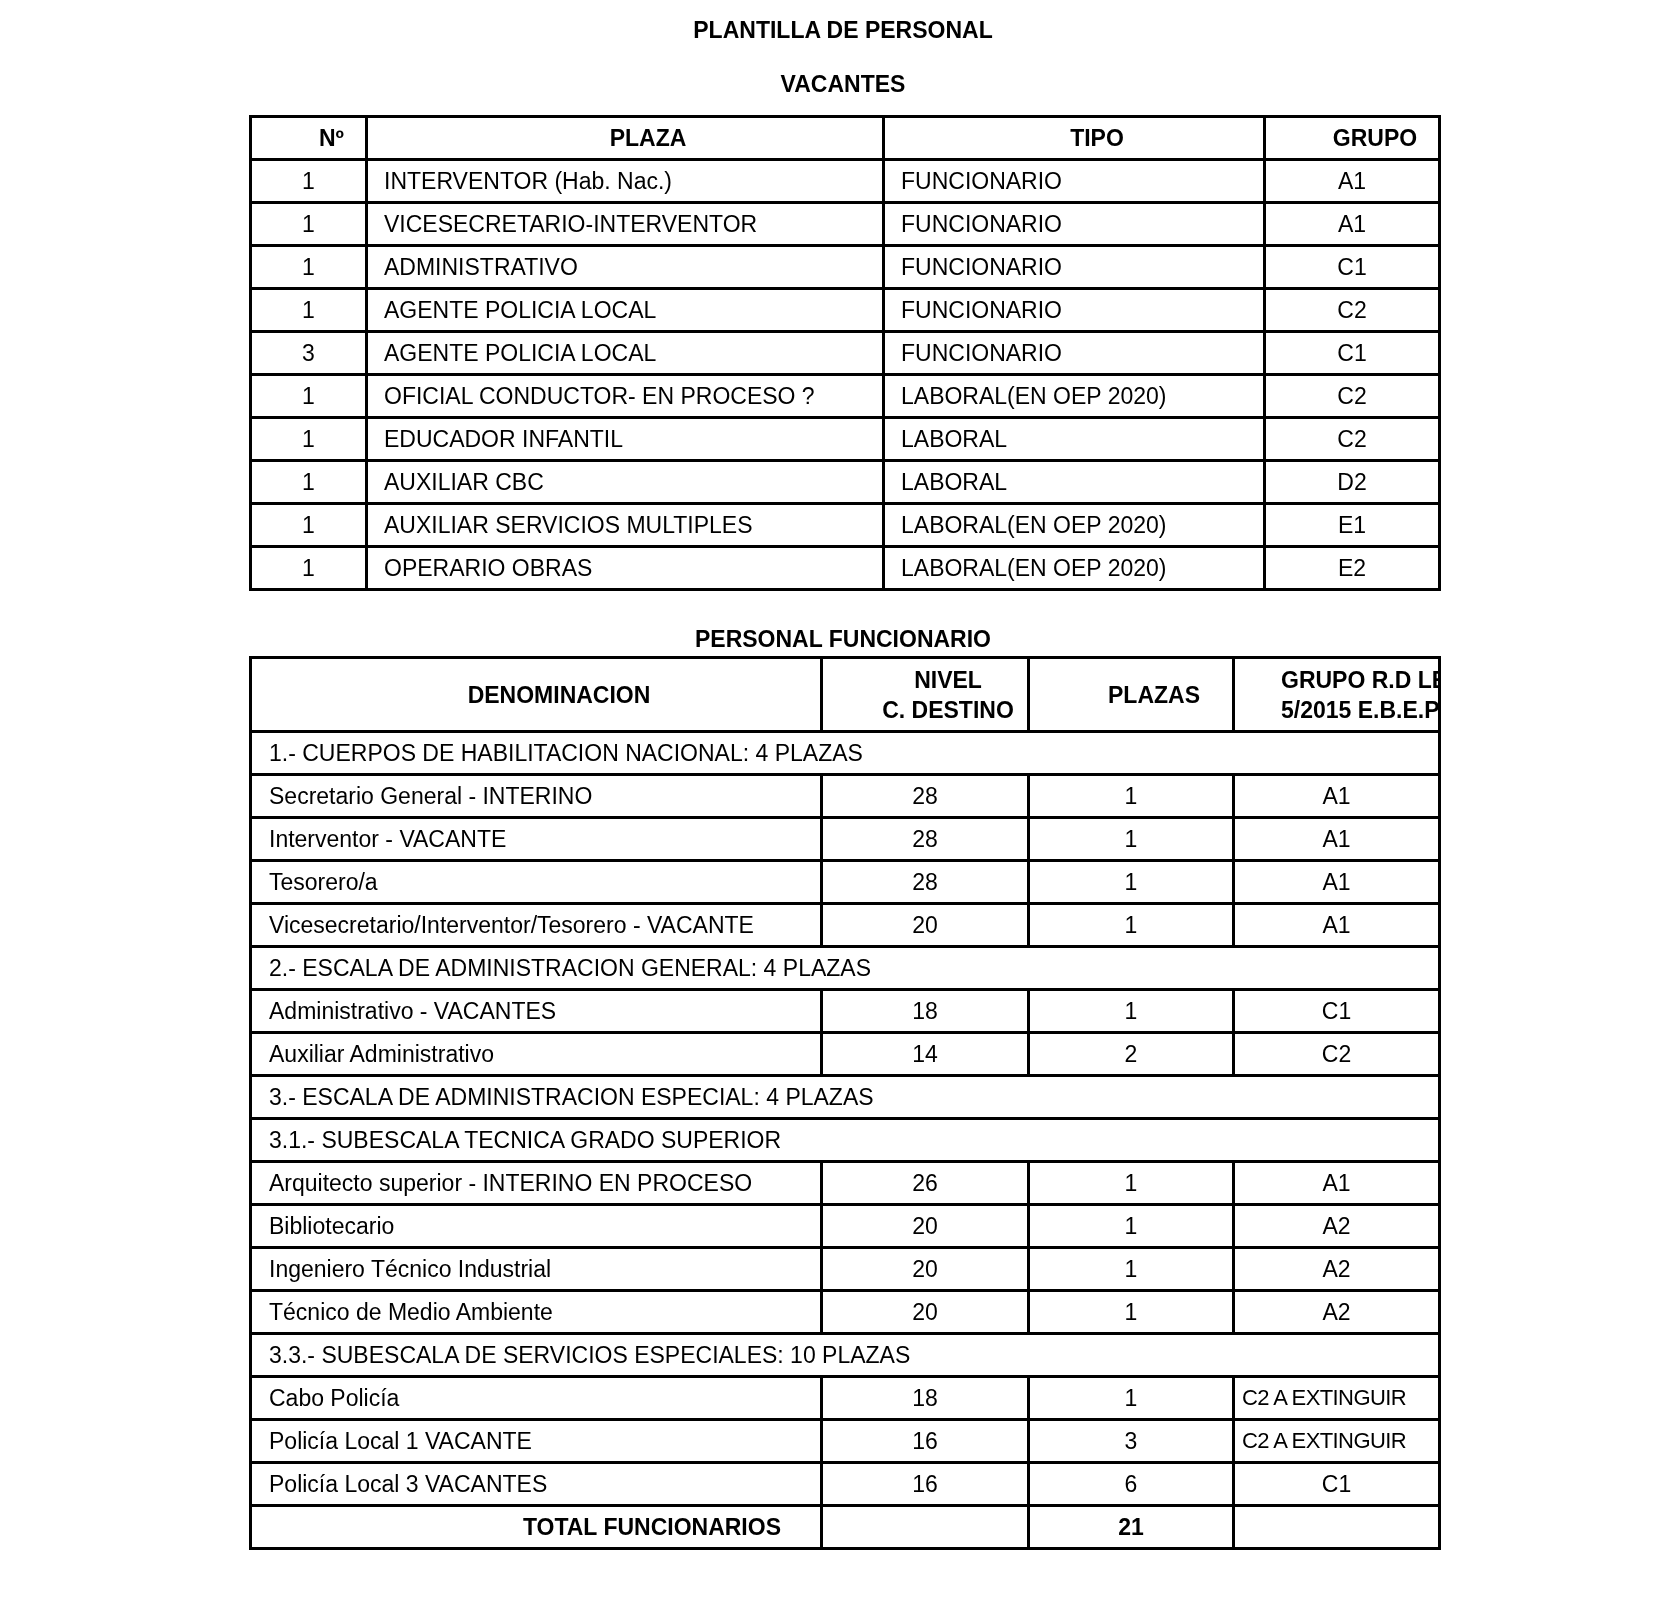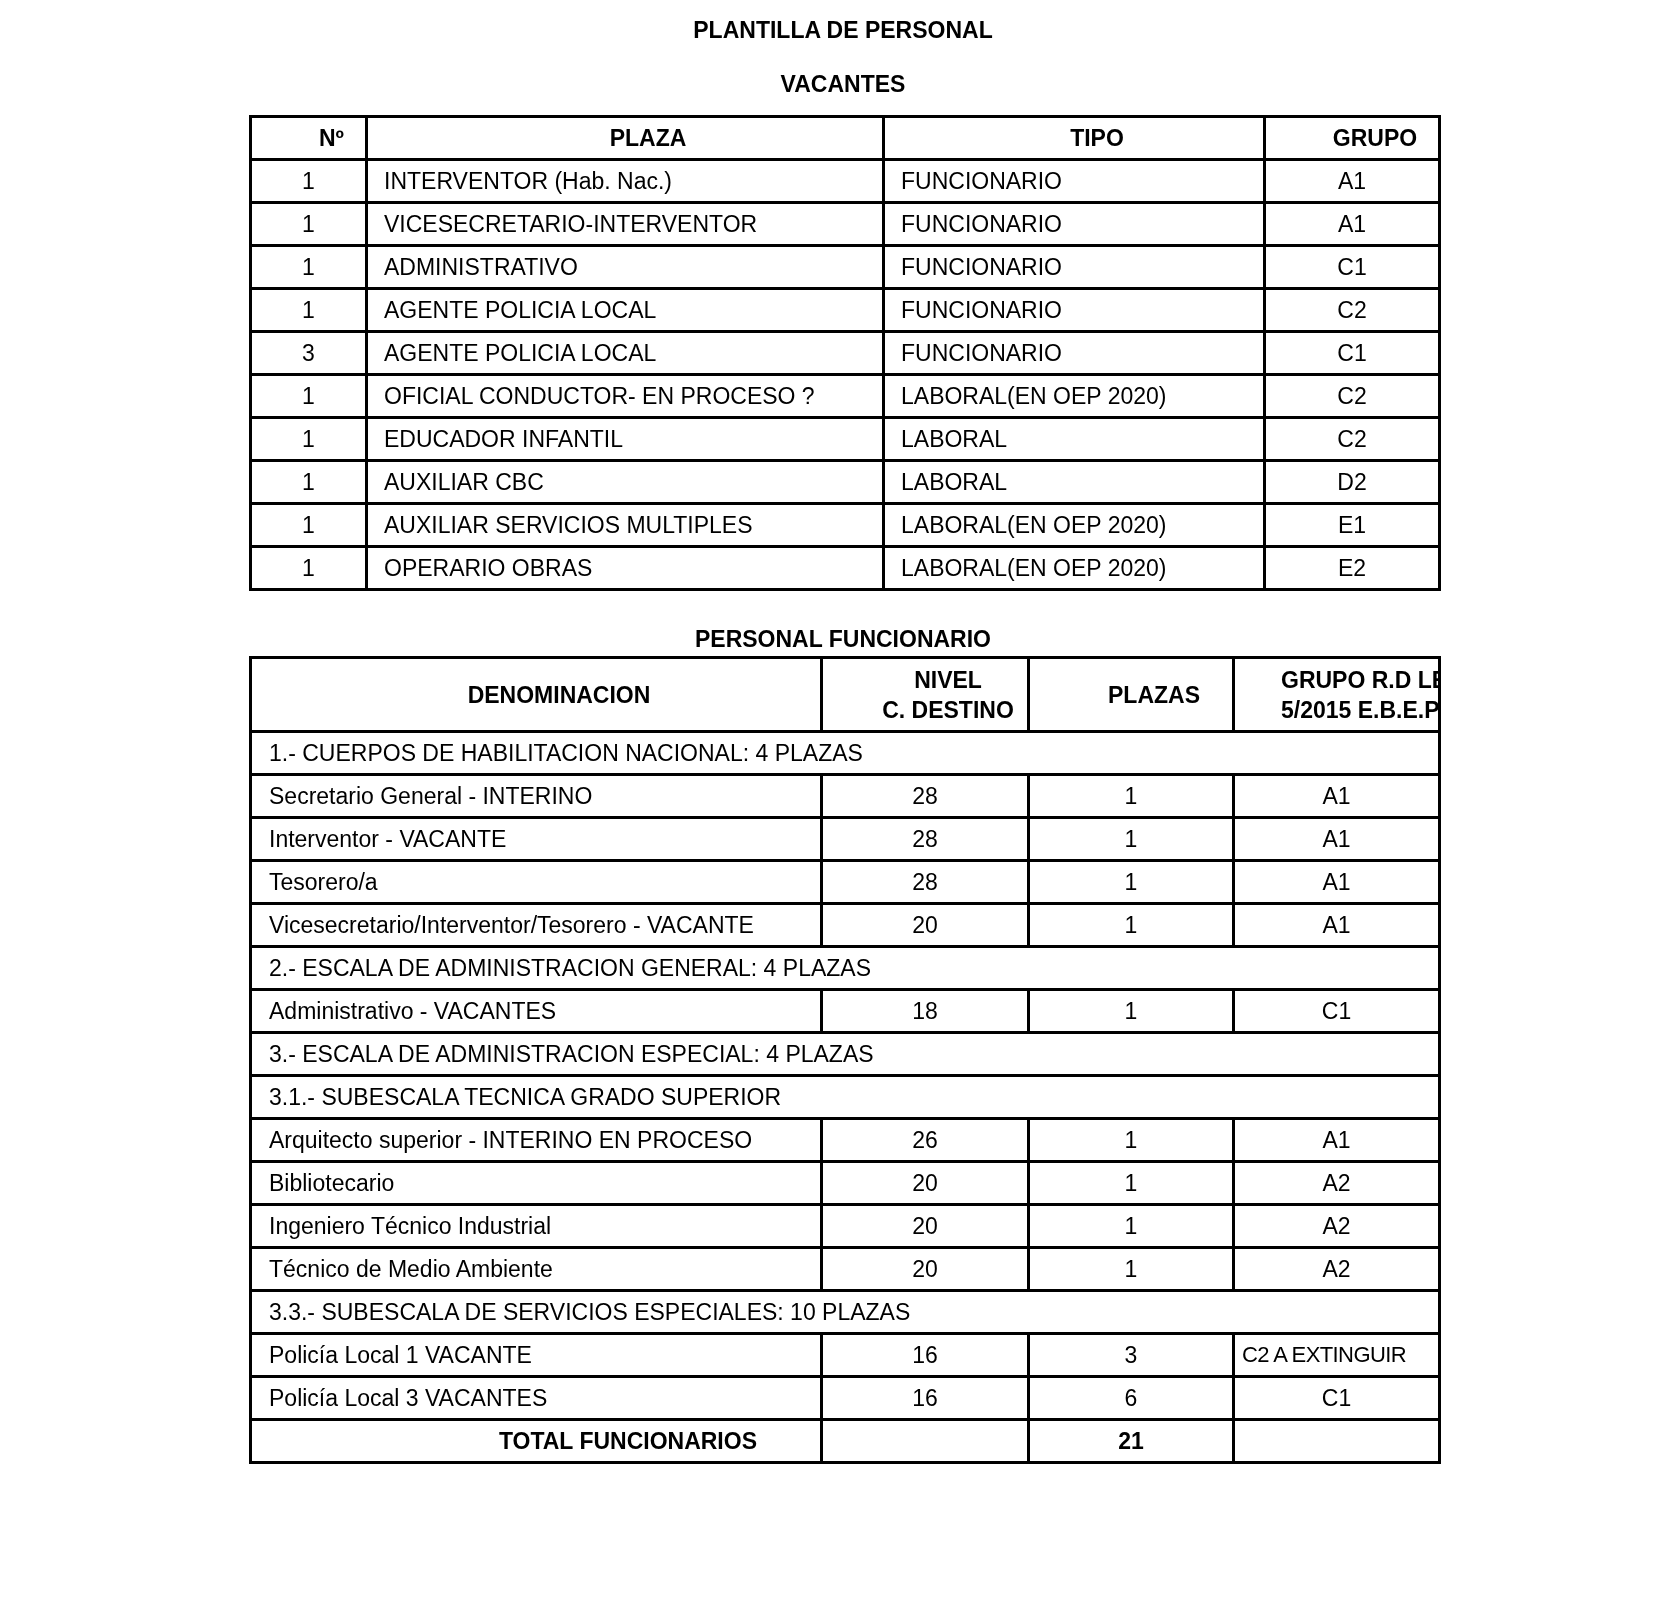--- a/index.html
+++ b/index.html
@@ -28,21 +28,21 @@
   #vacantes { top: 115px; width: 1189px; }
   #vacantes th { height: 40px; }
   #vacantes td { height: 40px; }
 
   #funcionario { top: 656px; width: 1189px; }
   #funcionario th { height: 71px; line-height: 30px; }
   #funcionario td { height: 40px; }
   #funcionario td.sec { text-align: left; padding-left: 17px; }
   #funcionario td.gx { font-size: 22px; letter-spacing: -0.6px; padding-left: 7px; text-align: left; }
   #funcionario tr.total td { font-weight: bold; height: 40px; }
-  #funcionario tr.total td.tl { text-align: right; padding-right: 63px; margin-left: 36px; }
+  #funcionario tr.total td.tl { text-align: right; padding-right: 39px; margin-left: 36px; }
 </style>
 </head>
 <body>
 
 <div class="title" id="t-main">PLANTILLA DE PERSONAL</div>
 <div class="title" id="t-vac">VACANTES</div>
 
 <table id="vacantes">
   <colgroup>
     <col style="width:116px">
@@ -176,20 +176,26 @@
       <tr>
         <td colspan="4" class="sec">2.- ESCALA DE ADMINISTRACION GENERAL: 4 PLAZAS</td>
       </tr>
       <tr>
         <td class="l2">Administrativo - VACANTES</td>
         <td class="c">18</td>
         <td class="c">1</td>
         <td class="c">C1</td>
       </tr>
       <tr>
+        <td class="l2">Auxiliar Administrativo</td>
+        <td class="c">14</td>
+        <td class="c">2</td>
+        <td class="c">C2</td>
+      </tr>
+      <tr>
         <td colspan="4" class="sec">3.- ESCALA DE ADMINISTRACION ESPECIAL: 4 PLAZAS</td>
       </tr>
       <tr>
         <td colspan="4" class="sec">3.1.- SUBESCALA TECNICA GRADO SUPERIOR</td>
       </tr>
       <tr>
         <td class="l2">Arquitecto superior - INTERINO EN PROCESO</td>
         <td class="c">26</td>
         <td class="c">1</td>
         <td class="c">A1</td>
@@ -207,20 +213,26 @@
         <td class="c">A2</td>
       </tr>
       <tr>
         <td class="l2">Técnico de Medio Ambiente</td>
         <td class="c">20</td>
         <td class="c">1</td>
         <td class="c">A2</td>
       </tr>
       <tr>
         <td colspan="4" class="sec">3.3.- SUBESCALA DE SERVICIOS ESPECIALES: 10 PLAZAS</td>
+      </tr>
+      <tr>
+        <td class="l2">Cabo Policía</td>
+        <td class="c">18</td>
+        <td class="c">1</td>
+        <td class="gx">C2 A EXTINGUIR</td>
       </tr>
       <tr>
         <td class="l2">Policía Local 1 VACANTE</td>
         <td class="c">16</td>
         <td class="c">3</td>
         <td class="gx">C2 A EXTINGUIR</td>
       </tr>
       <tr>
         <td class="l2">Policía Local 3 VACANTES</td>
         <td class="c">16</td>

